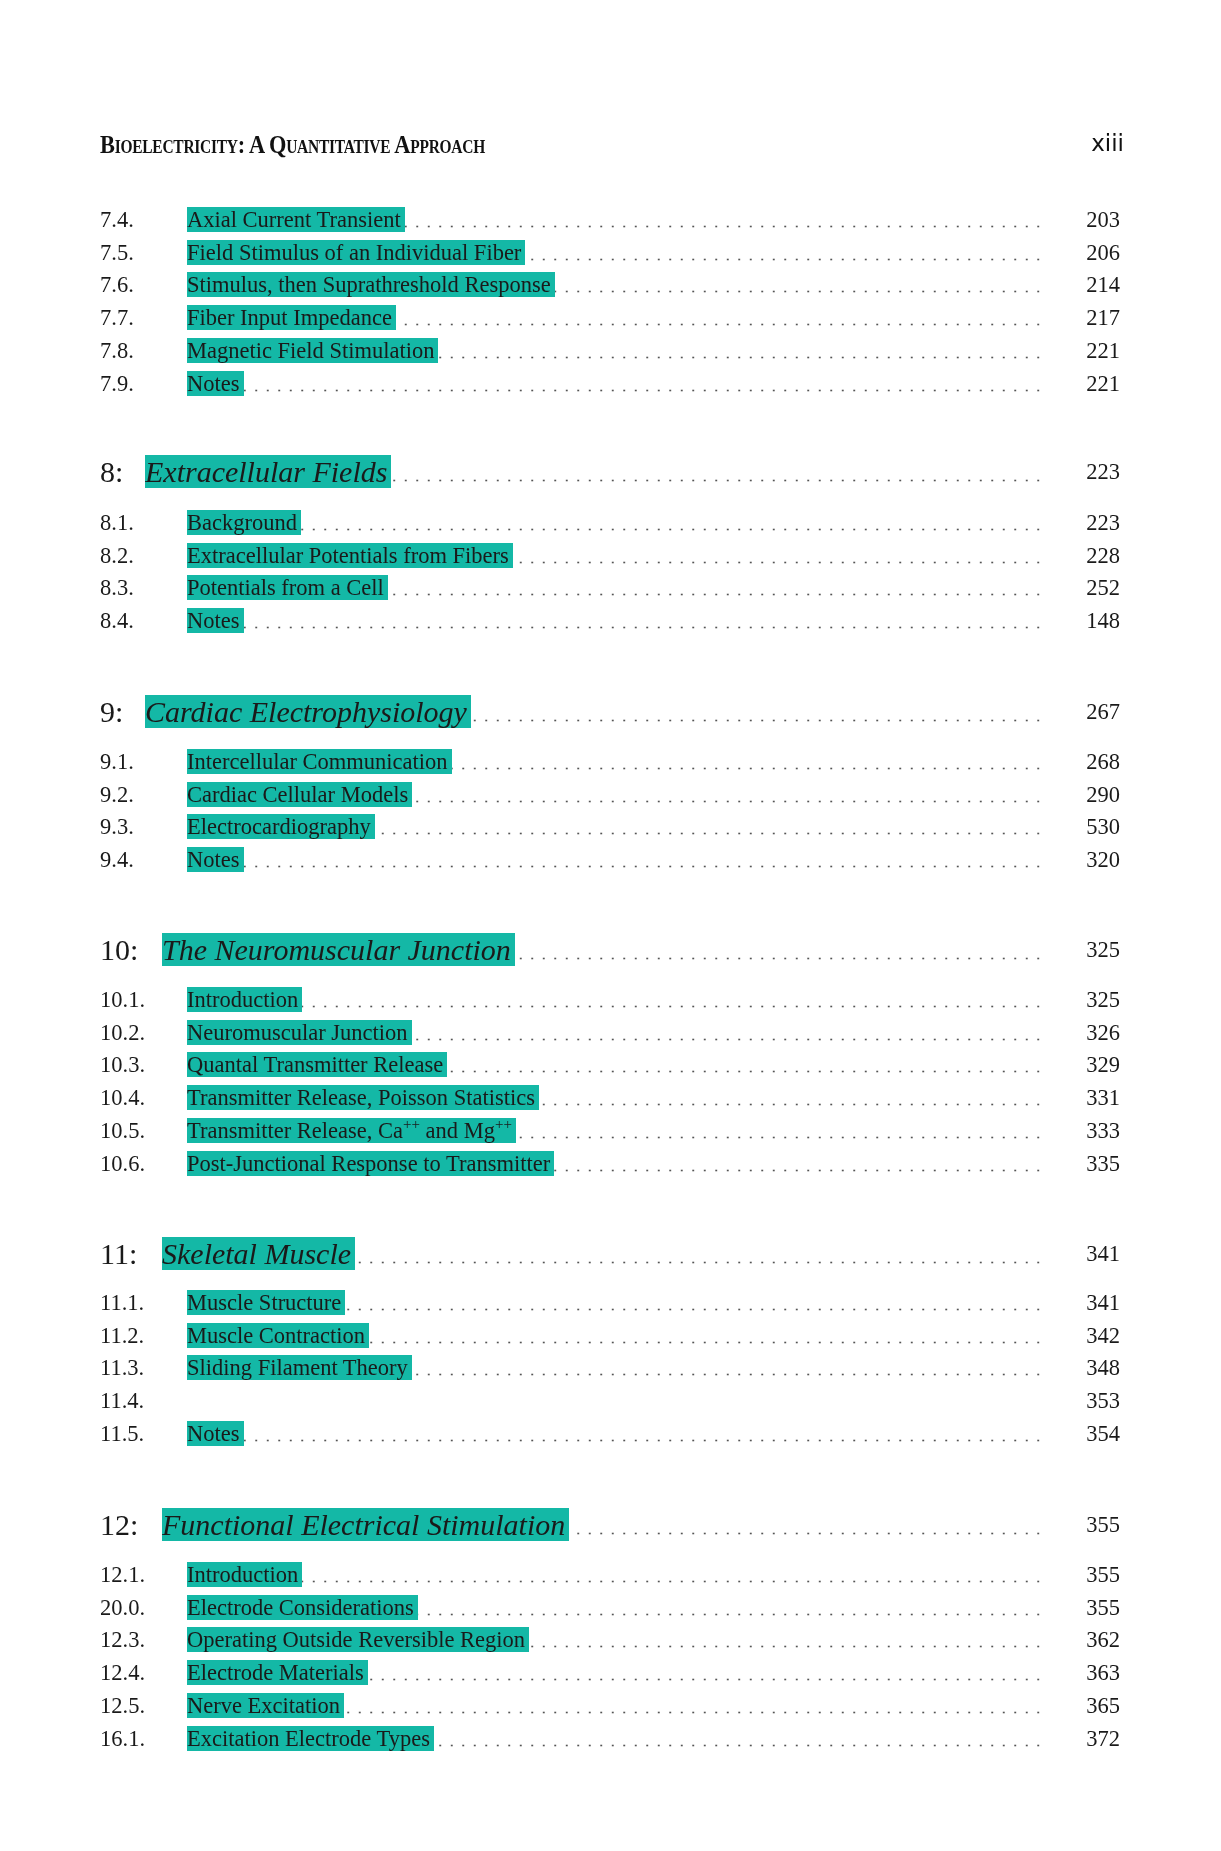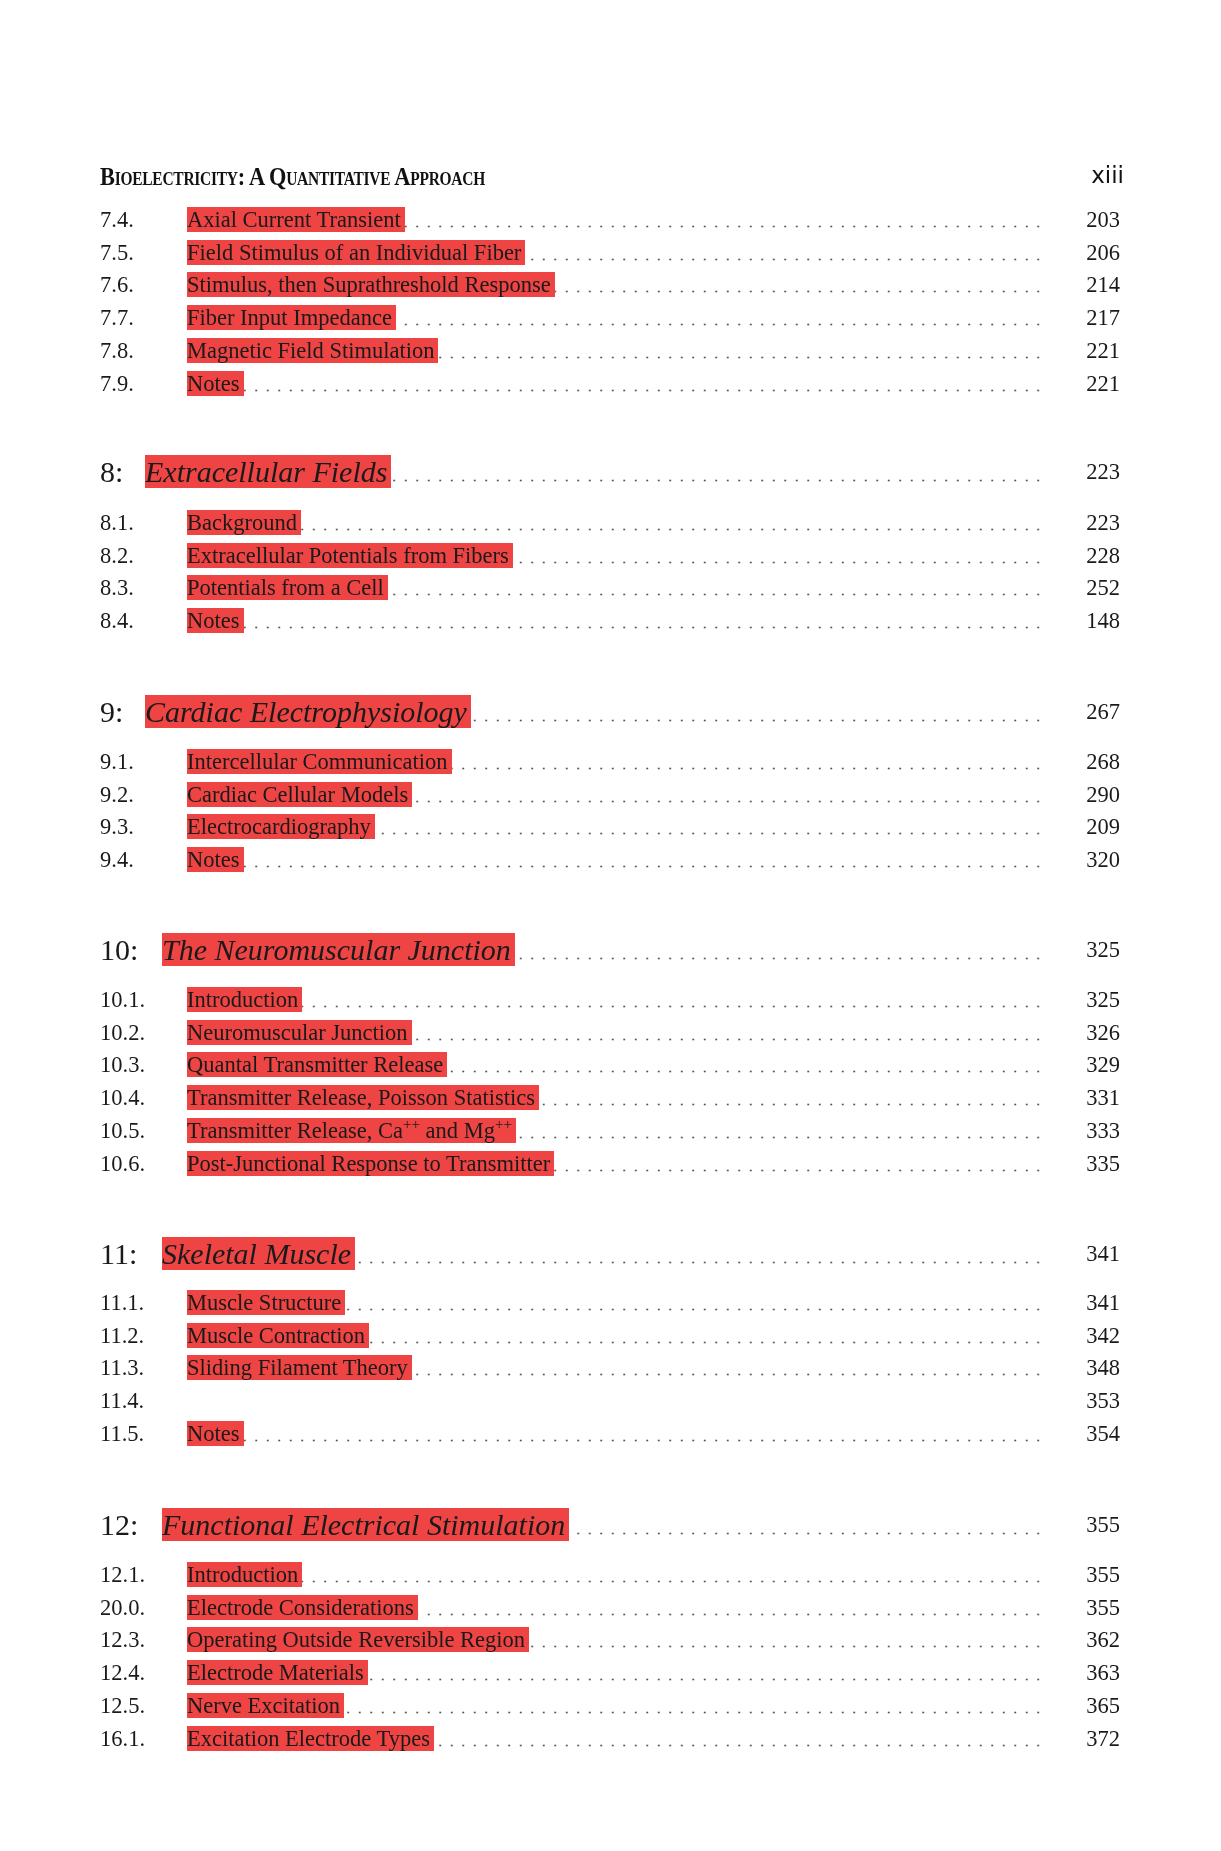--- a/index.html
+++ b/index.html
@@ -1,38 +1,38 @@
 <!DOCTYPE html>
 <html><head>
 <meta charset="utf-8">
 <style>
   html, body { margin: 0; padding: 0; background: #ffffff; }
   body { width: 1221px; height: 1851px; position: relative; overflow: hidden; color: #111; }
   .page { position: absolute; left: 0; top: 0; width: 1221px; height: 1851px; }
   .running-head {
     position: absolute; left: 100px; top: 130px; width: 1024px; height: 32px;
-    font-family: "Liberation Serif", serif; font-weight: bold; color: #111; margin-top: 32px;
+    font-family: "Liberation Serif", serif; font-weight: bold; color: #111;
   }
   .running-head .title {
     position: absolute; left: 0; top: 0; font-size: 26px; font-variant: small-caps;
     letter-spacing: -0.3px; transform: scaleX(0.86); transform-origin: left top; white-space: nowrap;
   }
   .running-head .folio {
     position: absolute; right: 0; top: 0; font-family: "DejaVu Sans", sans-serif;
     font-size: 23px; font-weight: normal;
   }
   .row {
     position: absolute; left: 100px; width: 1024px; height: 30px;
     font-family: "Liberation Serif", serif; font-size: 22.5px; line-height: 30px; color: #1a1a1a;
   }
   .row .num { position: absolute; left: 0; top: 0; white-space: nowrap; }
   .row .label-wrap {
     position: absolute; left: 87px; top: 0; right: 80px; height: 30px; overflow: hidden; white-space: nowrap;
   }
-  .row .label { background: #ef4444; padding-right: 4px; position: relative; z-index: 1; }
+  .row .label { background: #14b8a6; padding-right: 4px; position: relative; z-index: 1; }
   .row .leader {
     position: absolute; left: 0; right: 0; bottom: 7px; height: 3px;
     background-image: radial-gradient(circle, #555 0.9px, transparent 1.2px);
     background-size: 11.5px 3px; background-repeat: repeat-x; background-position: right center;
   }
   .row .page-no { position: absolute; right: 4px; top: 0; white-space: nowrap; }
   .row.chapter { height: 38px; font-size: 30px; line-height: 38px; }
   .row.chapter .label-wrap { left: 45px; height: 38px; font-style: italic; }
   .row.chapter.wide .label-wrap { left: 62px; }
   .row.chapter .leader { bottom: 9px; }
@@ -117,21 +117,21 @@
     <span class="page-no">268</span>
   </div>
   <div class="row" style="top:779.7px">
     <span class="num">9.2.</span>
     <span class="label-wrap"><span class="leader"></span><span class="label">Cardiac Cellular Models</span></span>
     <span class="page-no">290</span>
   </div>
   <div class="row" style="top:812.4px">
     <span class="num">9.3.</span>
     <span class="label-wrap"><span class="leader"></span><span class="label">Electrocardiography</span></span>
-    <span class="page-no">209</span>
+    <span class="page-no">530</span>
   </div>
   <div class="row" style="top:845.1px">
     <span class="num">9.4.</span>
     <span class="label-wrap"><span class="leader"></span><span class="label">Notes</span></span>
     <span class="page-no">320</span>
   </div>
 
   <div class="row chapter wide" style="top:931px">
     <span class="num">10:</span>
     <span class="label-wrap"><span class="leader"></span><span class="label">The Neuromuscular Junction</span></span>

